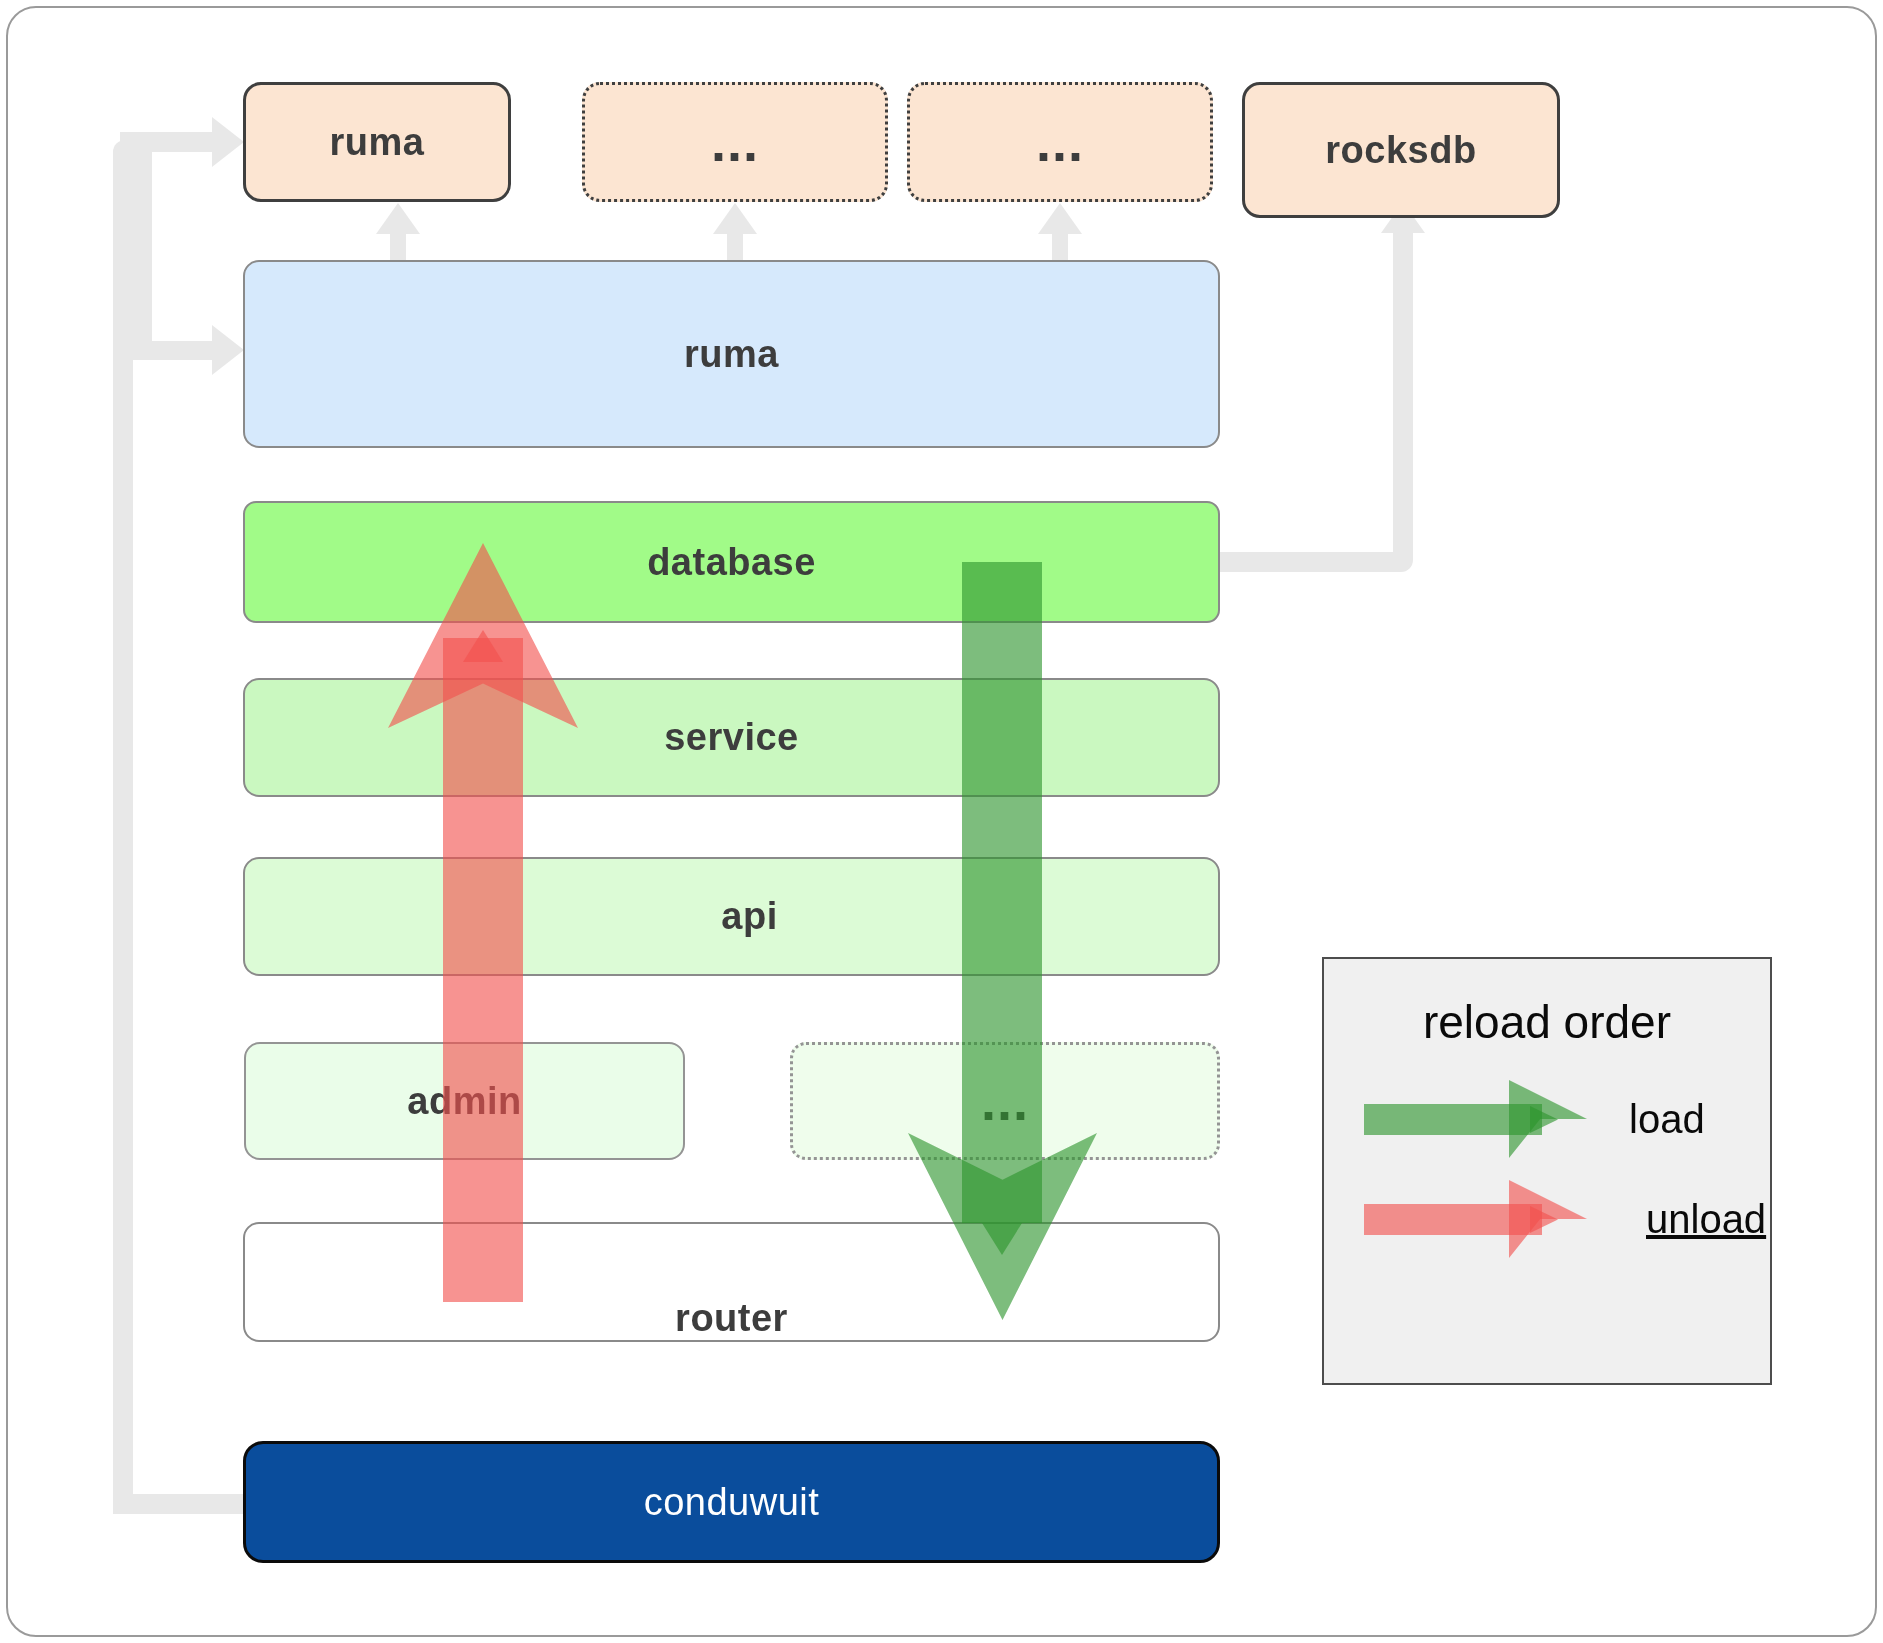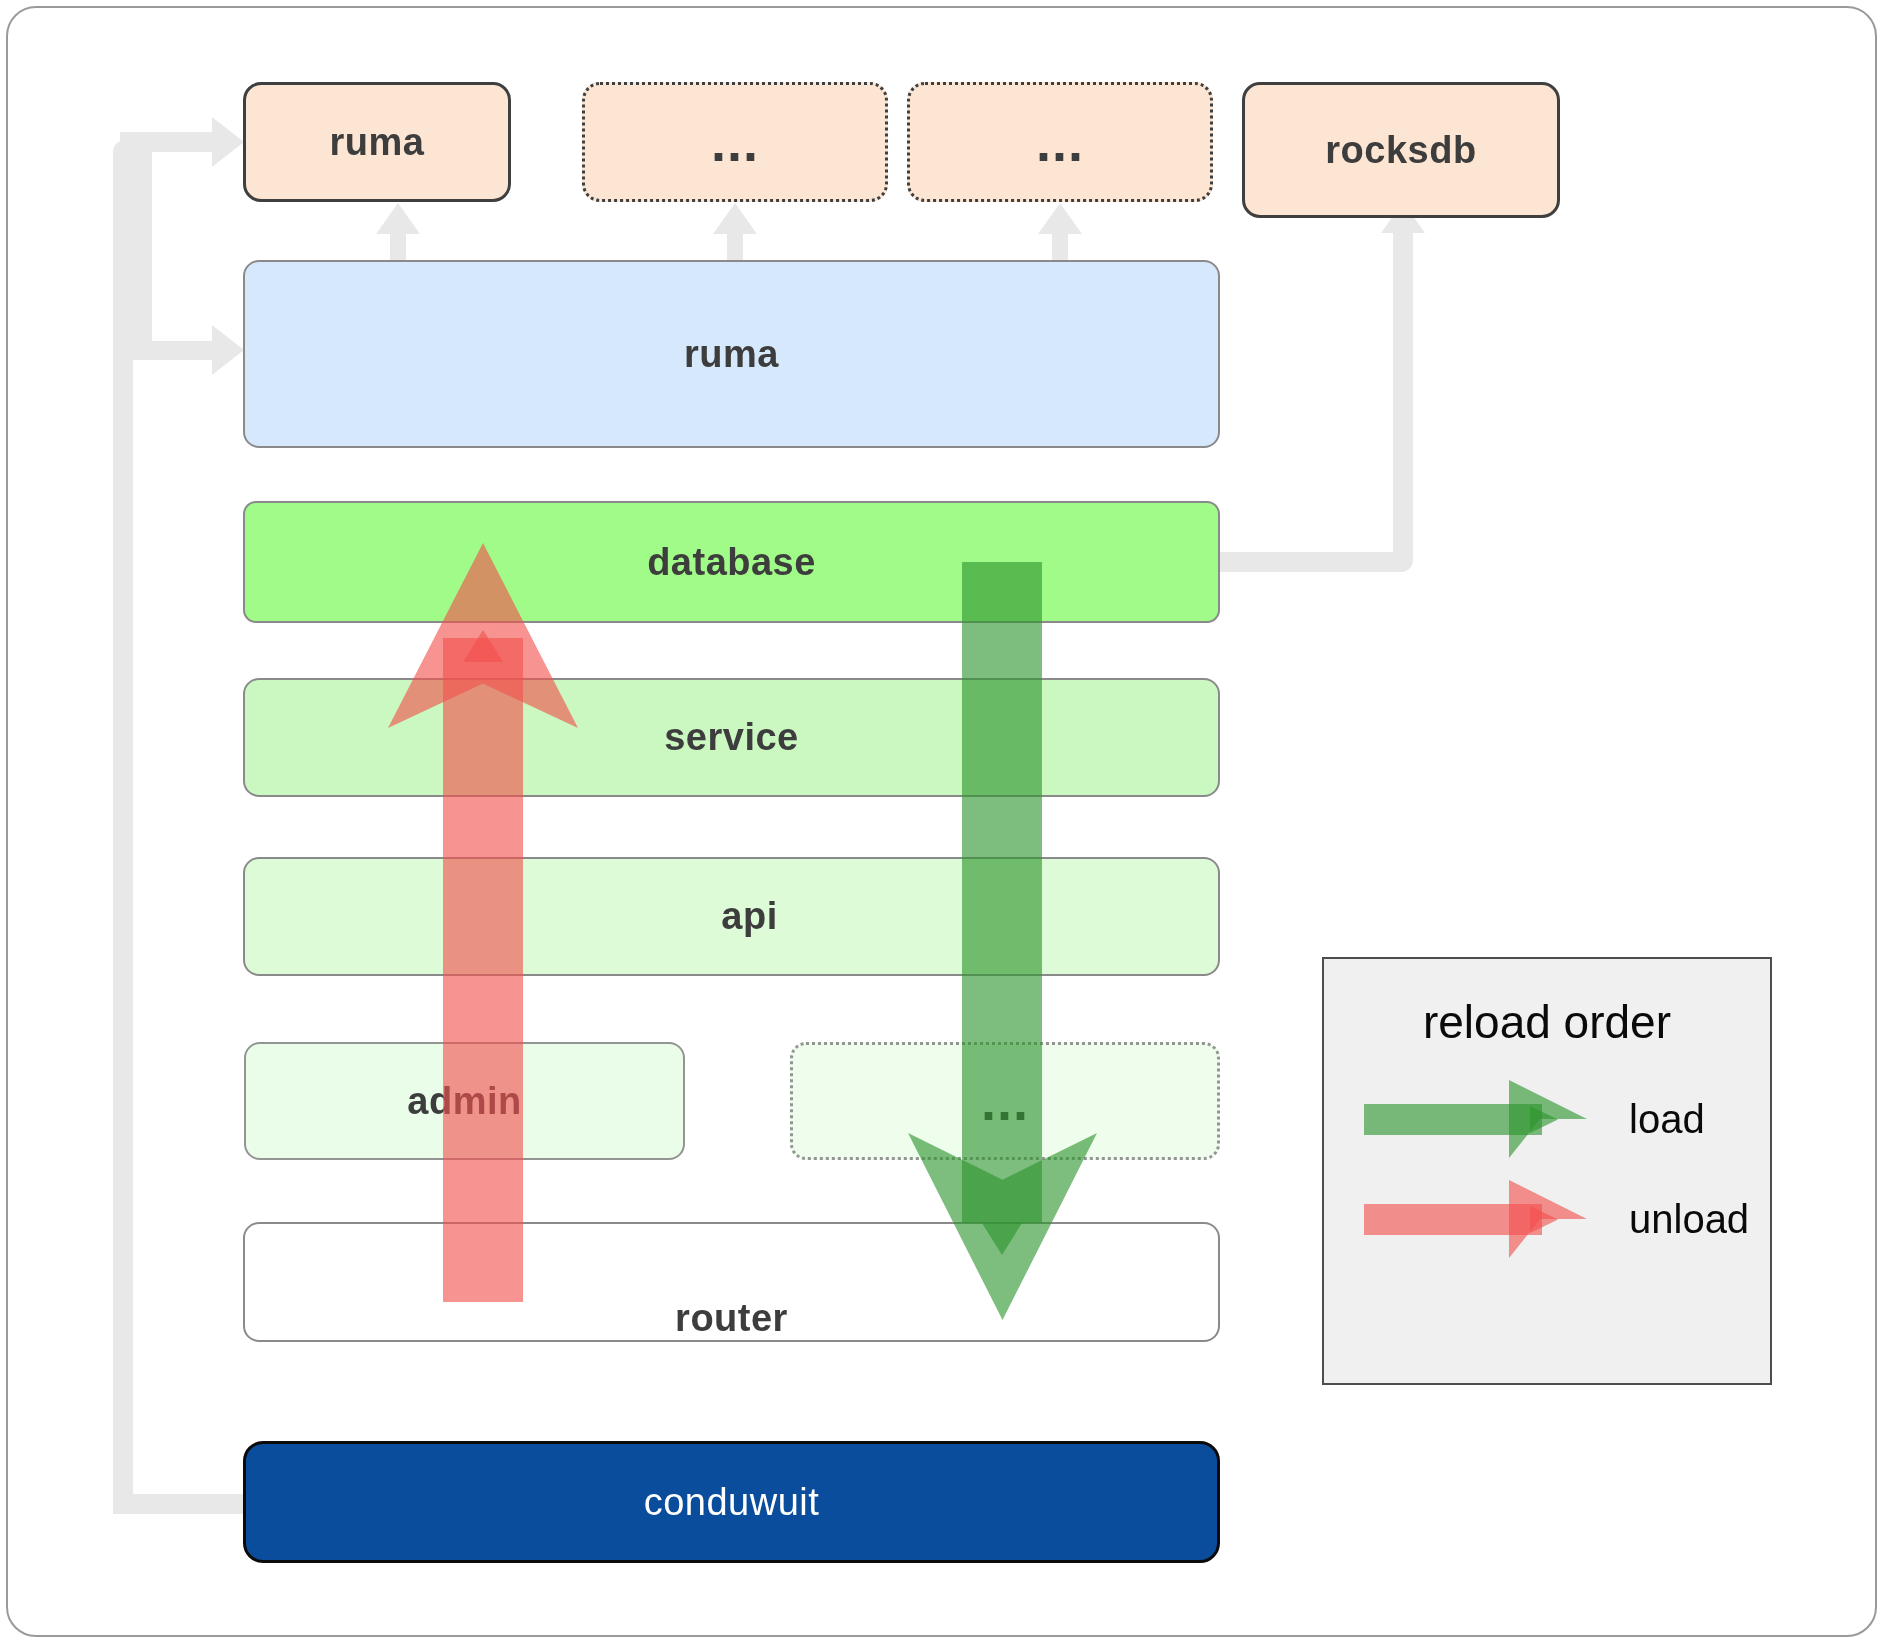--- a/index.html
+++ b/index.html
@@ -120,14 +120,14 @@
   <div class="legend-title">reload order</div>
 
   <div class="bigshaft green-fill" style="left:40px;top:145px;width:178px;height:31px;"></div>
   <div class="dart right green-fill" style="left:185px;top:121px;width:78px;height:78px;"></div>
   <div class="chev-right green-fill" style="left:206px;top:147px;width:28px;height:27px;"></div>
   <div class="legend-item-label" style="left:305px;top:138px;">load</div>
 
   <div class="bigshaft red-fill" style="left:40px;top:245px;width:178px;height:31px;"></div>
   <div class="dart right red-fill" style="left:185px;top:221px;width:78px;height:78px;"></div>
   <div class="chev-right red-fill" style="left:206px;top:247px;width:28px;height:27px;"></div>
-  <div class="legend-item-label" style="left:305px;top:238px;">unload</div>
+  <div class="legend-item-label" style="left:322px;top:238px;text-decoration:underline;">unload</div>
 </div>
 
 </body></html>

